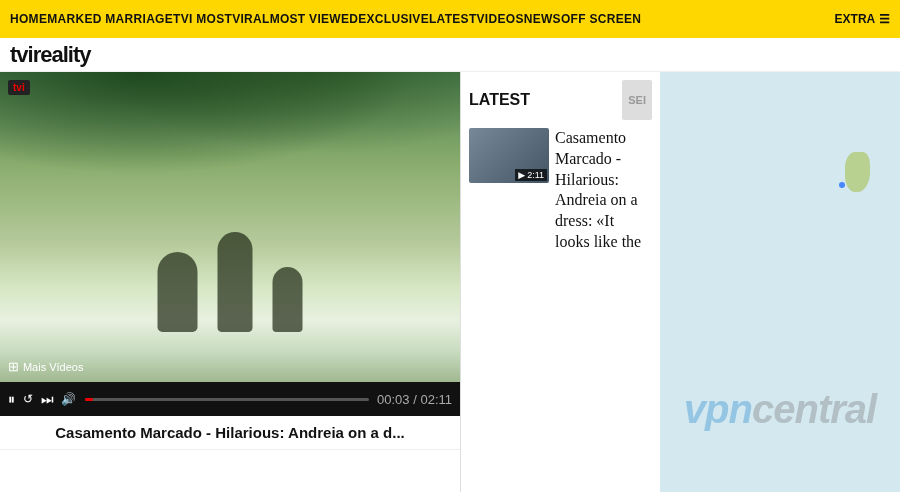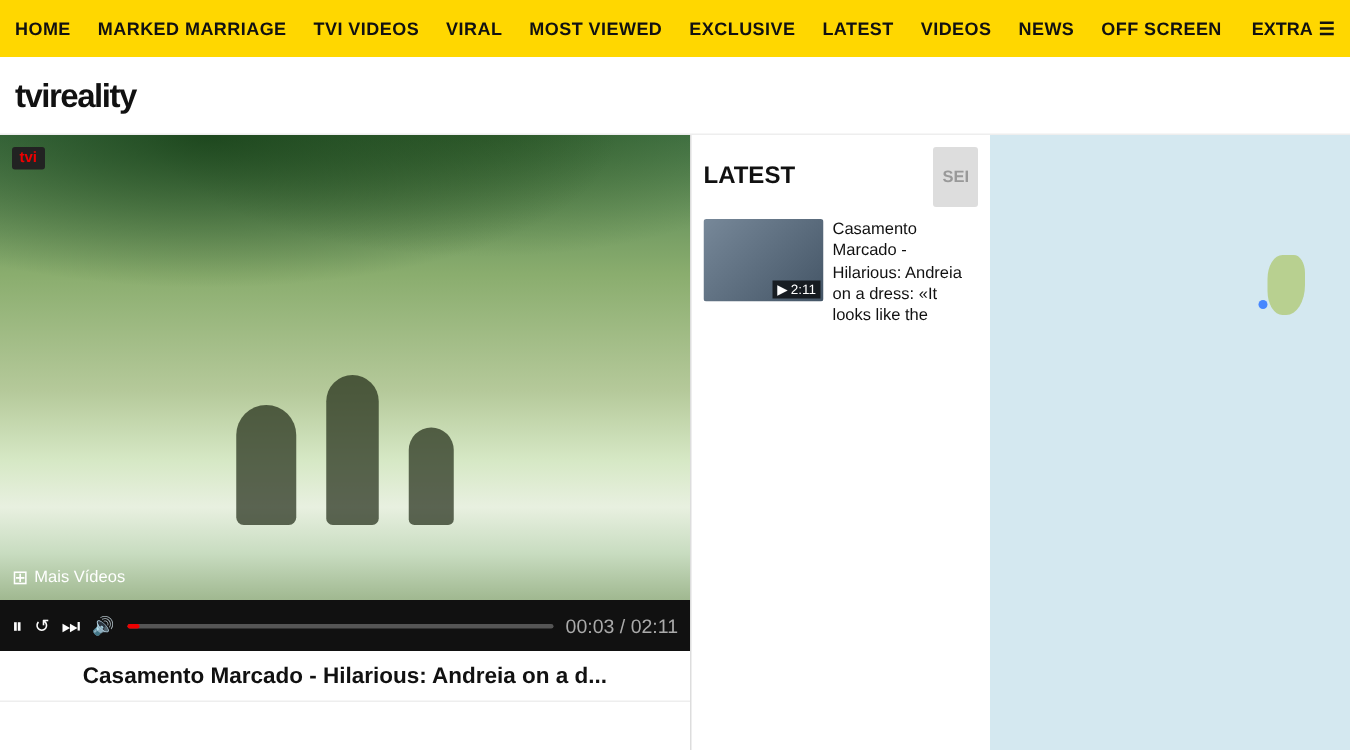--- a/index.html
+++ b/index.html
@@ -5,21 +5,20 @@
     * { margin: 0; padding: 0; box-sizing: border-box; }
     body { width: 900px; height: 500px; overflow: hidden; font-family: Arial, sans-serif; background: #fff; }
 
     
     .top-nav {
       background: #FFD700;
       display: flex;
       align-items: center;
       height: 38px;
       padding: 0 10px;
-      gap: 18px;
     }
     .top-nav a {
       font-size: 12px;
       font-weight: 700;
       color: #111;
       text-decoration: none;
       white-space: nowrap;
       letter-spacing: 0.3px;
     }
     .top-nav .more-btn {
@@ -32,21 +31,21 @@
       color: #111;
       cursor: pointer;
     }
 
     
     .logo-bar {
       background: #fff;
       padding: 6px 10px;
       display: flex;
       align-items: center;
-      height: 52px;
+      height: 34px;
       border-bottom: 1px solid #eee;
     }
     .logo-text {
       font-size: 22px;
       font-weight: 700;
       color: #FFD700;
       letter-spacing: -1px;
     }
     .logo-text span { color: #111; }
 
@@ -190,23 +189,24 @@
       right: 2px;
       background: rgba(0,0,0,0.7);
       color: #fff;
       font-size: 9px;
       padding: 1px 3px;
       display: flex;
       align-items: center;
       gap: 2px;
     }
     .latest-item-title {
-      font-size: 11px;
+      font-size: 16px;
       color: #111;
       line-height: 1.3;
+      font-family: Liberation Serif, serif;
     }
 
     
     .map-section {
       flex: 1;
       background: #d4e8f0;
       position: relative;
       overflow: hidden;
     }
 
@@ -244,21 +244,21 @@
       background: #4687FF;
       border-radius: 50%;
     }
   </style>
 </head>
 <body>
 
 <nav class="top-nav">
   <a>HOME</a>
   <a>MARKED MARRIAGE</a>
-  <a>TVI VIDEOS</a>
+  <a>TVI MOST</a>
   <a>VIRAL</a>
   <a>MOST VIEWED</a>
   <a>EXCLUSIVE</a>
   <a>LATEST</a>
   <a>VIDEOS</a>
   <a>NEWS</a>
   <a>OFF SCREEN</a>
   <div class="more-btn">
     <span>EXTRA</span>
     <span>☰</span>
@@ -317,16 +317,19 @@
       </div>
       <div class="latest-item-title">Casamento Marcado - Hilarious: Andreia on a dress: «It looks like the</div>
     </div>
   </div>
 
   <div class="map-section">
 
     <div class="map-ireland"></div>
     <div class="map-dot" style="right:55px;top:110px;"></div>
 
+    <div class="vpncentral-watermark">
+      <span class="vpn">vpn</span><span class="central">central</span>
+    </div>
 
   </div>
 
 </div>
 
 </body></html>

